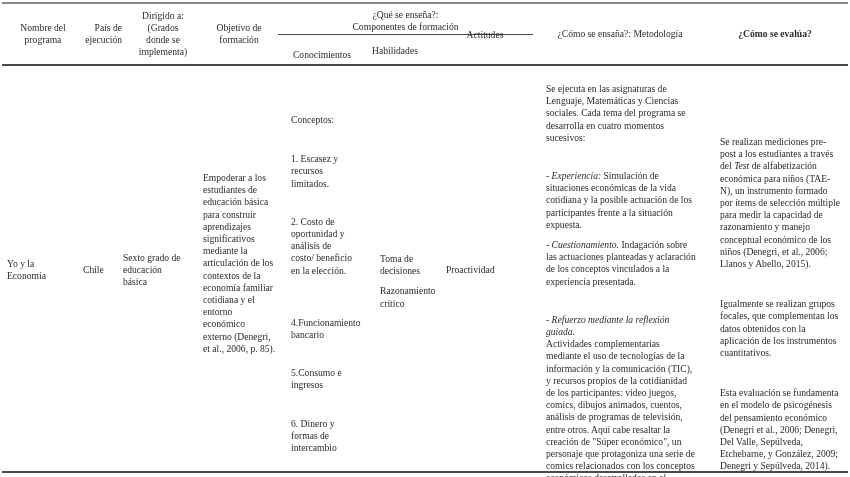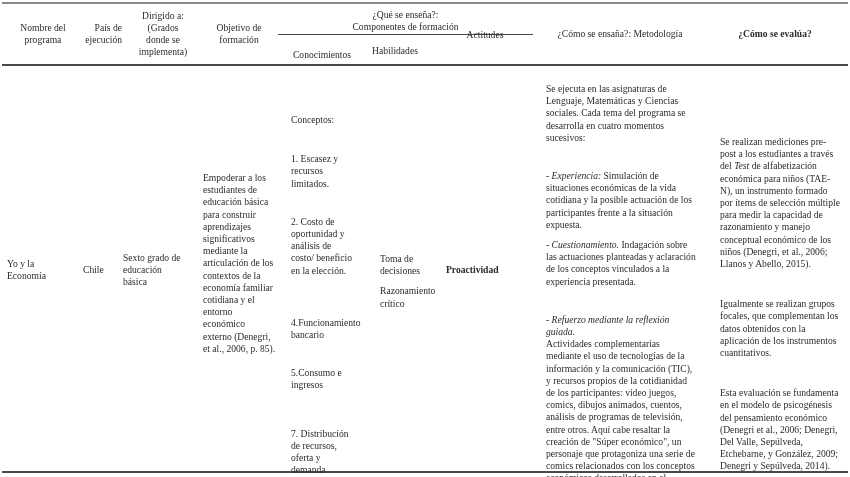--- a/index.html
+++ b/index.html
@@ -51,29 +51,30 @@
     <div class="gap" style="height:11px"></div>
     <p>1. Escasez y recursos limitados.</p>
     <div class="gap"></div>
     <p>2.  Costo de oportunidad y análisis de costo/ beneficio en la elección.</p>
     <div class="gap" style="height:14px"></div>
     <div class="gap"></div>
     <p>4.Funcionamiento bancario</p>
     <div class="gap"></div>
     <p>5.Consumo e ingresos</p>
     <div class="gap"></div>
+    <p>6. Dinero y formas de intercambio</p>
     <div class="gap"></div>
     <p>7. Distribución de recursos, oferta y demanda</p>
   </div>
 
   <div class="cell body-cell" style="left:372px; top:245px; width:70px;">
     <p>Toma de decisiones</p>
     <p>Razonamiento crítico</p>
   </div>
-  <div class="cell body-cell" style="left:446px; top:264px; width:80px;font-weight:bold;">Proactividad</div>
+  <div class="cell body-cell" style="left:446px; top:264px; width:80px;">Proactividad</div>
 
   <div class="cell body-cell" style="left:538px; top:75px; width:166px;">
     <p>Se ejecuta en las asignaturas de Lenguaje, Matemáticas y Ciencias sociales. Cada tema del programa se desarrolla en cuatro momentos sucesivos:</p>
     <div class="gap"></div>
     <p><em>- Experiencia:</em><span> Simulación de situaciones económicas de la vida cotidiana y la posible actuación de los participantes frente a la situación expuesta.</span></p>
     <p><em>- Cuestionamiento.</em><span>  Indagación sobre las actuaciones planteadas y aclaración de los conceptos vinculados a la experiencia presentada.</span></p>
     <div class="gap"></div>
     <p><em>- Refuerzo mediante la reflexión guiada.</em><br><span>Actividades complementarias mediante el uso de tecnologías de la información y la comunicación (TIC), y recursos propios de la cotidianidad de los participantes: video juegos, comics, dibujos animados, cuentos, análisis de programas de televisión, entre otros. Aquí cabe resaltar la creación de "Súper económico", un personaje que protagoniza una serie de comics relacionados con los conceptos económicos desarrollados en el programa.</span></p>
     <div class="gap"></div>
     <p><em>-Aplicación y ejercicio de competencias:</em><br></p>

